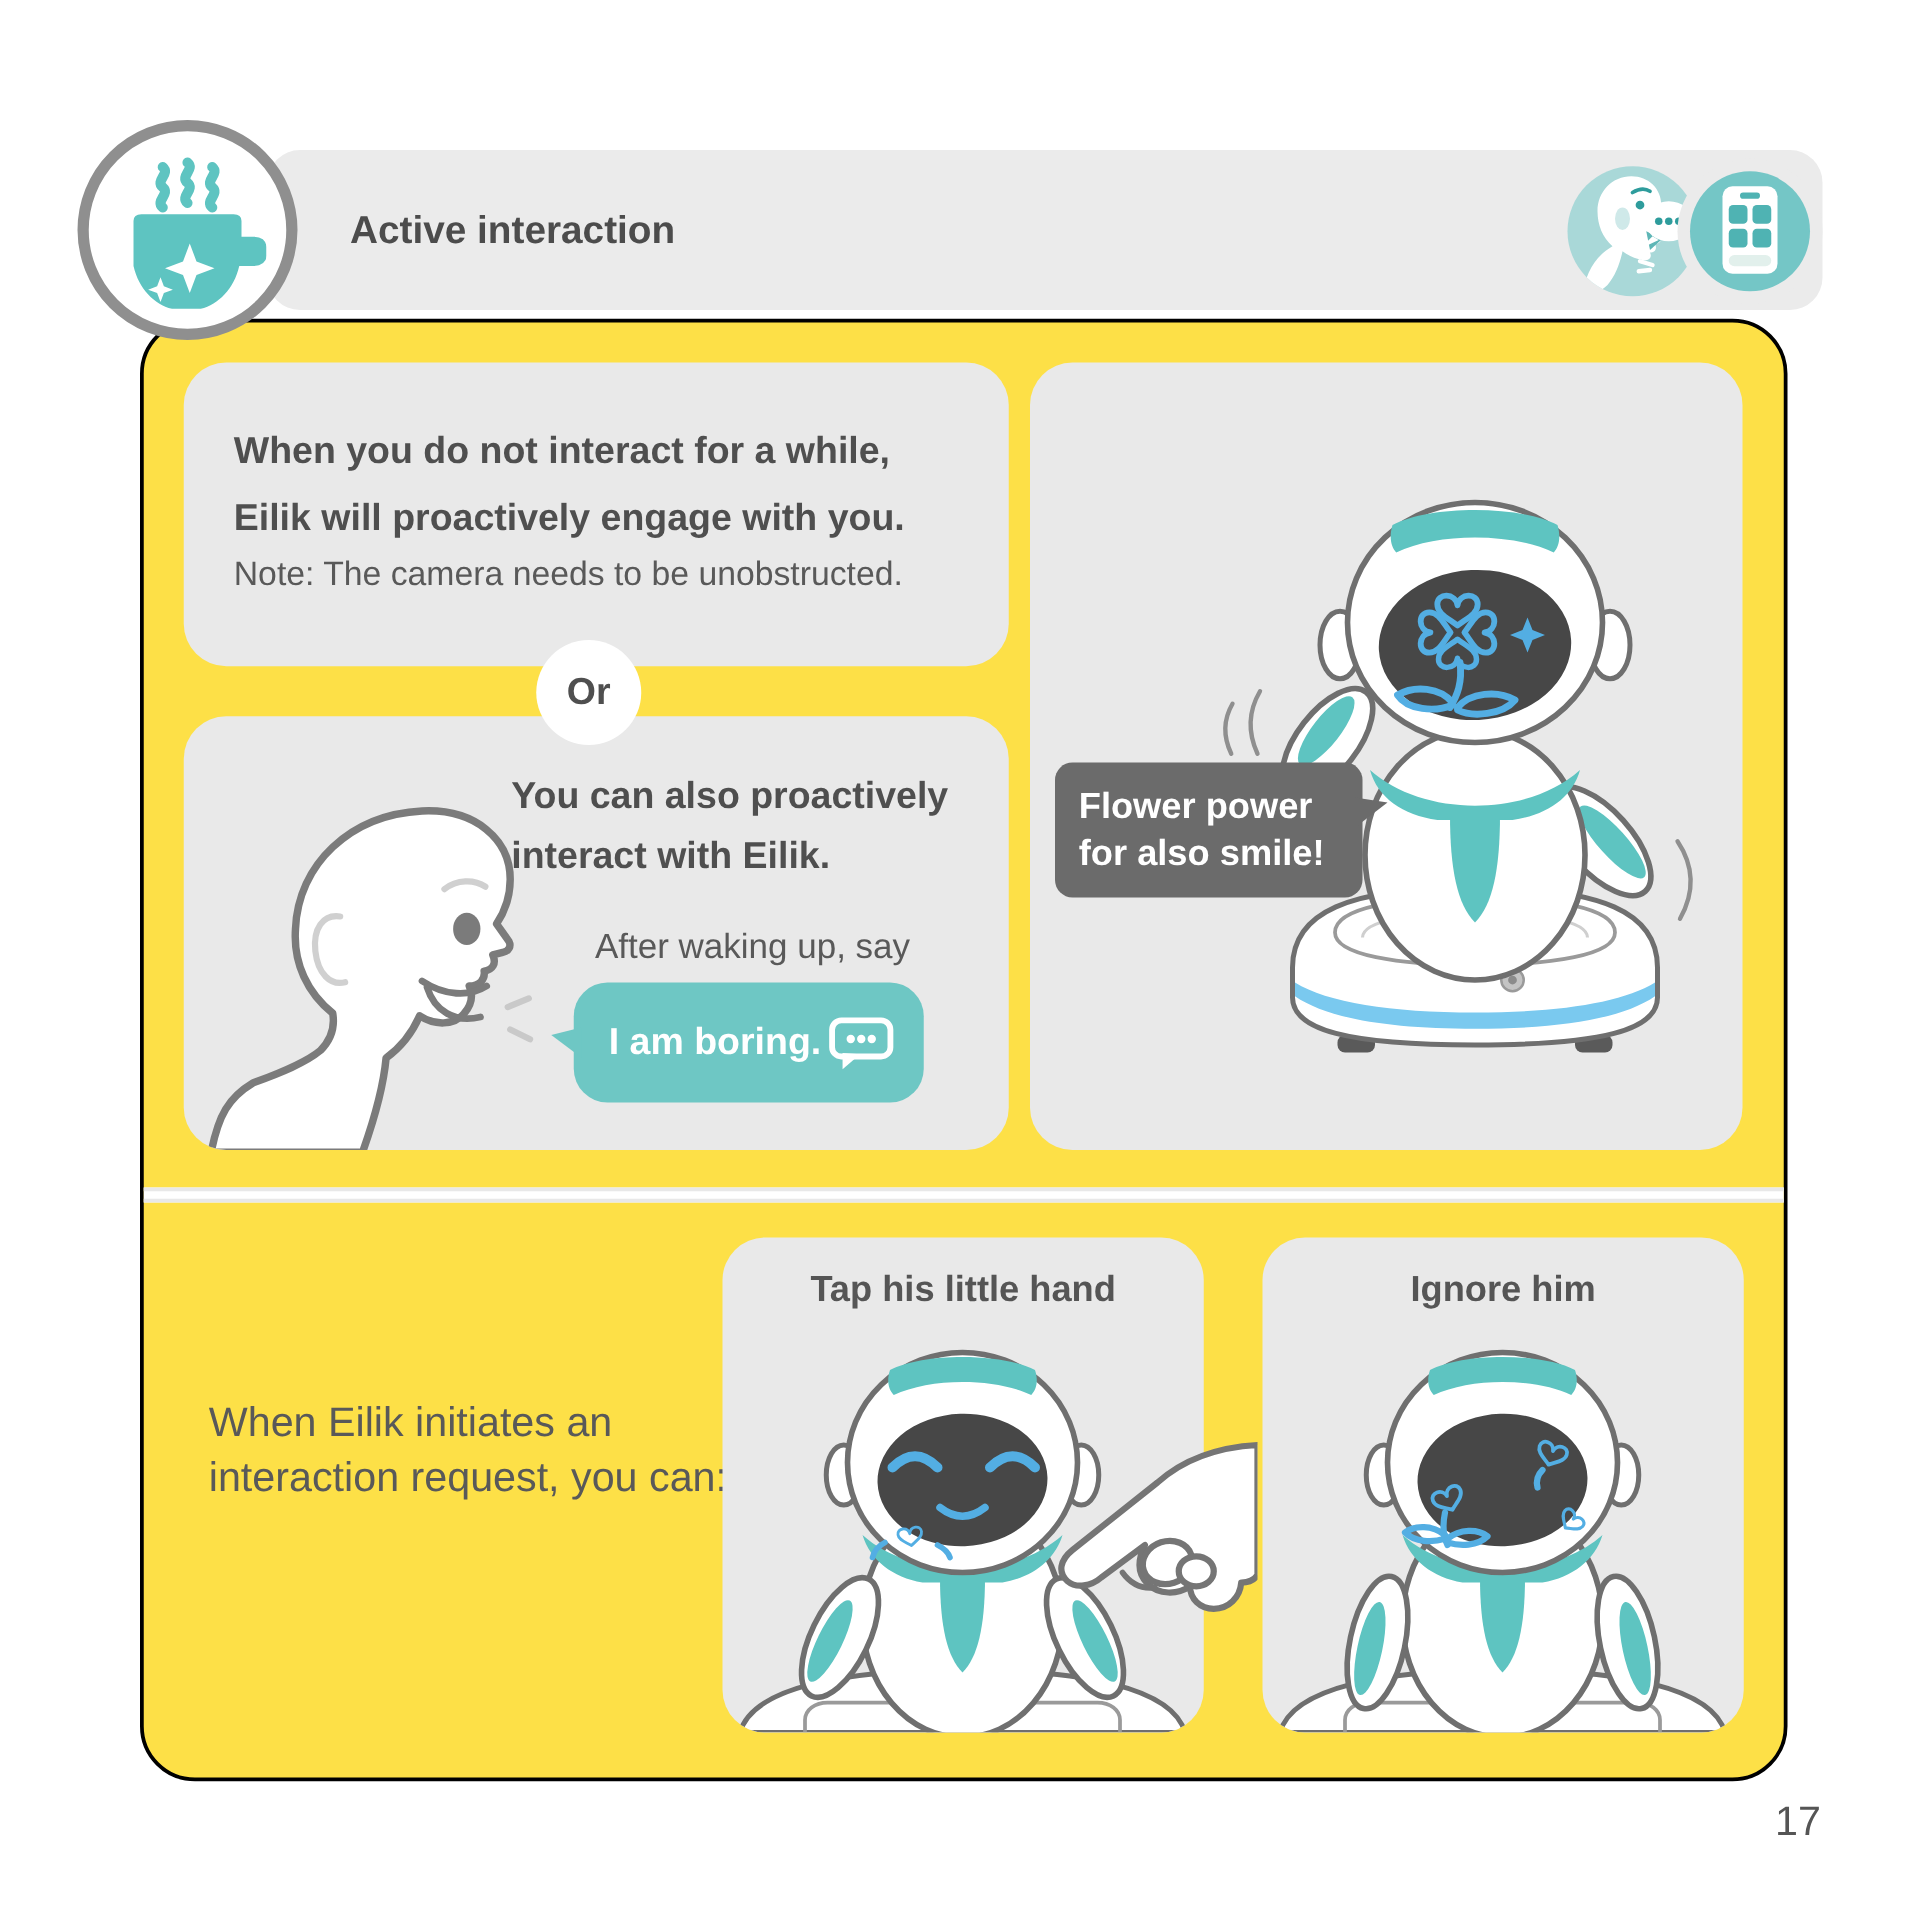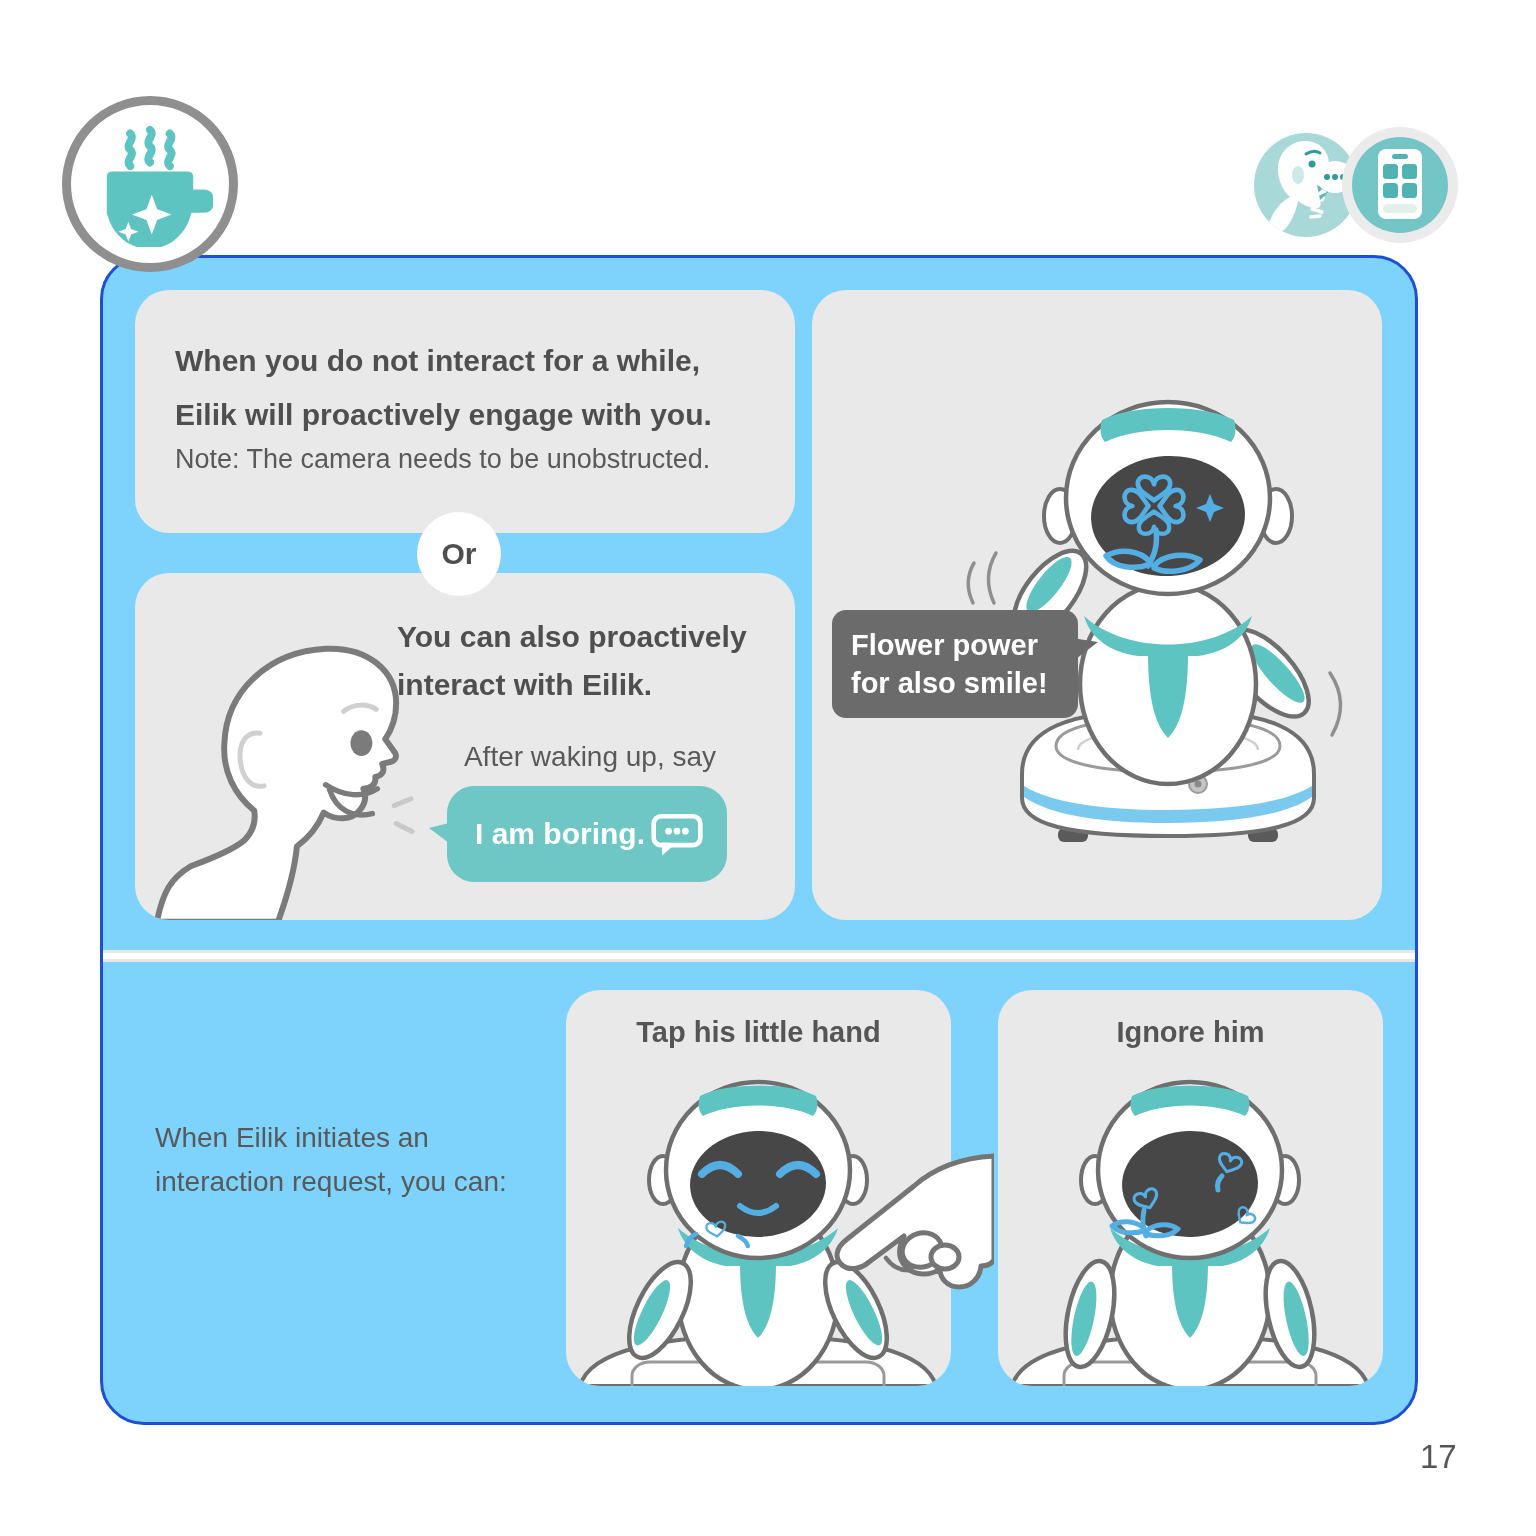--- a/index.html
+++ b/index.html
@@ -11,22 +11,22 @@
     border-radius:50%;background:#fff;display:flex;align-items:center;justify-content:center;z-index:3;}
   .header-bar{position:absolute;left:214px;top:120px;width:1244px;height:128px;background:#ebebeb;
     border-radius:26px;display:flex;align-items:center;z-index:1;}
   .header-title{margin-left:66px;font-size:31px;font-weight:bold;color:#4c4c4c;}
   .badge-voice{position:absolute;left:1254px;top:133px;width:104px;height:104px;border-radius:50%;
     background:#a9d8d8;z-index:2;overflow:hidden;}
   .badge-app{position:absolute;left:1352px;top:137px;width:96px;height:96px;border-radius:50%;
     background:#74c6c6;z-index:2;box-shadow:0 0 0 10px #ebebeb;overflow:hidden;}
 
   
-  .content{position:absolute;left:100px;top:255px;width:1312px;height:1164px;border:3px solid #1d4ed8;
-    border-radius:44px;background:#7dd3fc;}
+  .content{position:absolute;left:112px;top:255px;width:1312px;height:1164px;border:3px solid #000000;
+    border-radius:44px;background:#fde047;}
   .divider{position:absolute;left:0;right:0;top:692px;height:6px;background:#fff;
     border-top:3px solid #e8e8e8;border-bottom:3px solid #e8e8e8;}
 
   .auto-box{position:absolute;left:32px;top:32px;width:660px;height:243px;background:#e9e9e9;
     border-radius:34px;box-sizing:border-box;padding:44px 0 0 40px;}
   .bold-line{font-size:30px;font-weight:bold;color:#4f4f4f;line-height:54px;}
   .note-line{margin-top:2px;font-size:27px;color:#595959;}
 
   .or-circle{position:absolute;left:314px;top:254px;width:84px;height:84px;background:#fff;border-radius:50%;
     display:flex;align-items:center;justify-content:center;font-size:30px;font-weight:bold;color:#4f4f4f;z-index:2;text-align:right;}
@@ -45,21 +45,21 @@
 
   .robot-panel{position:absolute;left:709px;top:32px;width:570px;height:630px;background:#e9e9e9;
     border-radius:34px;overflow:hidden;}
   .robot-main-svg{position:absolute;left:118px;top:88px;width:452px;height:530px;}
   .dark-bubble{position:absolute;left:20px;top:320px;width:246px;height:108px;background:#6b6b6b;
     border-radius:14px;box-sizing:border-box;padding:16px 0 0 19px;z-index:2;}
   .dark-bubble::after{content:"";position:absolute;right:-20px;top:28px;width:0;height:0;
     border-top:4px solid transparent;border-bottom:20px solid transparent;border-left:26px solid #6b6b6b;}
   .dark-line{color:#fff;font-weight:bold;font-size:29px;line-height:38px;}
 
-  .intro{position:absolute;left:52px;top:858px;font-size:28px;color:#595959;line-height:44px;}
+  .intro{position:absolute;left:52px;top:858px;font-size:33px;color:#595959;line-height:44px;}
   .option-panel{position:absolute;top:732px;width:385px;height:396px;background:#e9e9e9;
     border-radius:34px;overflow:hidden;}
   .tap-panel{left:463px;}
   .ignore-panel{left:895px;}
   .option-title{margin-top:26px;text-align:center;font-size:29px;color:#555;font-weight:bold;}
   .option-svg{position:absolute;left:0;top:68px;width:385px;height:328px;}
   .hand-svg{position:absolute;left:713px;top:888px;width:178px;height:162px;z-index:5;}
 
   .page-number{position:absolute;left:1420px;top:1438px;font-size:33px;color:#555;}
 </style>
@@ -83,20 +83,23 @@
         <path d="M48,14 c7,6 -7,12 0,18 c7,6 -7,12 0,18"></path>
         <path d="M70,10 c7,6 -7,12 0,18 c7,6 -7,12 0,18"></path>
         <path d="M92,14 c7,6 -7,12 0,18 c7,6 -7,12 0,18"></path>
       </g>
       <path d="M22,62 q0,-6 7,-6 h82 q7,0 7,6 v14 h11 q12,0 12,13 q0,13 -12,13 h-13 c-6,26 -26,40 -47,40 c-21,0 -41,-14 -47,-40 z" fill="#5ec4c1"></path>
       <path d="M72,82 l6,16 16,6 -16,6 -6,16 -6,-16 -16,-6 16,-6 z" fill="#fff"></path>
       <path d="M46,112 l3,8 8,3 -8,3 -3,8 -3,-8 -8,-3 8,-3 z" fill="#fff"></path>
     </svg>
   </div>
 
+  <div class="header-bar">
+    <span class="header-title">Active interaction</span>
+  </div>
 
   <div class="badge-voice">
     <svg viewBox="0 0 104 104" width="104" height="104">
       <path d="M12,104 C14,86 22,72 36,64 C28,57 24,47 24,36 C24,20 36,8 51,8 C65,8 75,18 75,31 C75,38 73,44 69,49 L74,56 C76,59 74,62 70,62 C72,66 70,69 66,69 C68,73 65,76 60,75 C54,74 48,71 44,68 C42,78 38,88 32,95 C26,101 19,103 12,104 Z" fill="#fff"></path>
       <ellipse cx="44" cy="42" rx="6" ry="9" fill="#cfe9e9"></ellipse>
       <circle cx="58" cy="31" r="3.5" fill="#2e9c9c"></circle>
       <path d="M52,21 q8,-5 14,-1" stroke="#2e9c9c" stroke-width="3" fill="none" stroke-linecap="round"></path>
       <path d="M63,52 L76,58 L66,67 Z" fill="#5eb6b6"></path>
       <path d="M58,76 l10,3 M57,84 l9,-1" stroke="#fff" stroke-width="3.5" stroke-linecap="round"></path>
       <ellipse cx="81" cy="44" rx="19" ry="16" fill="#fff"></ellipse>

